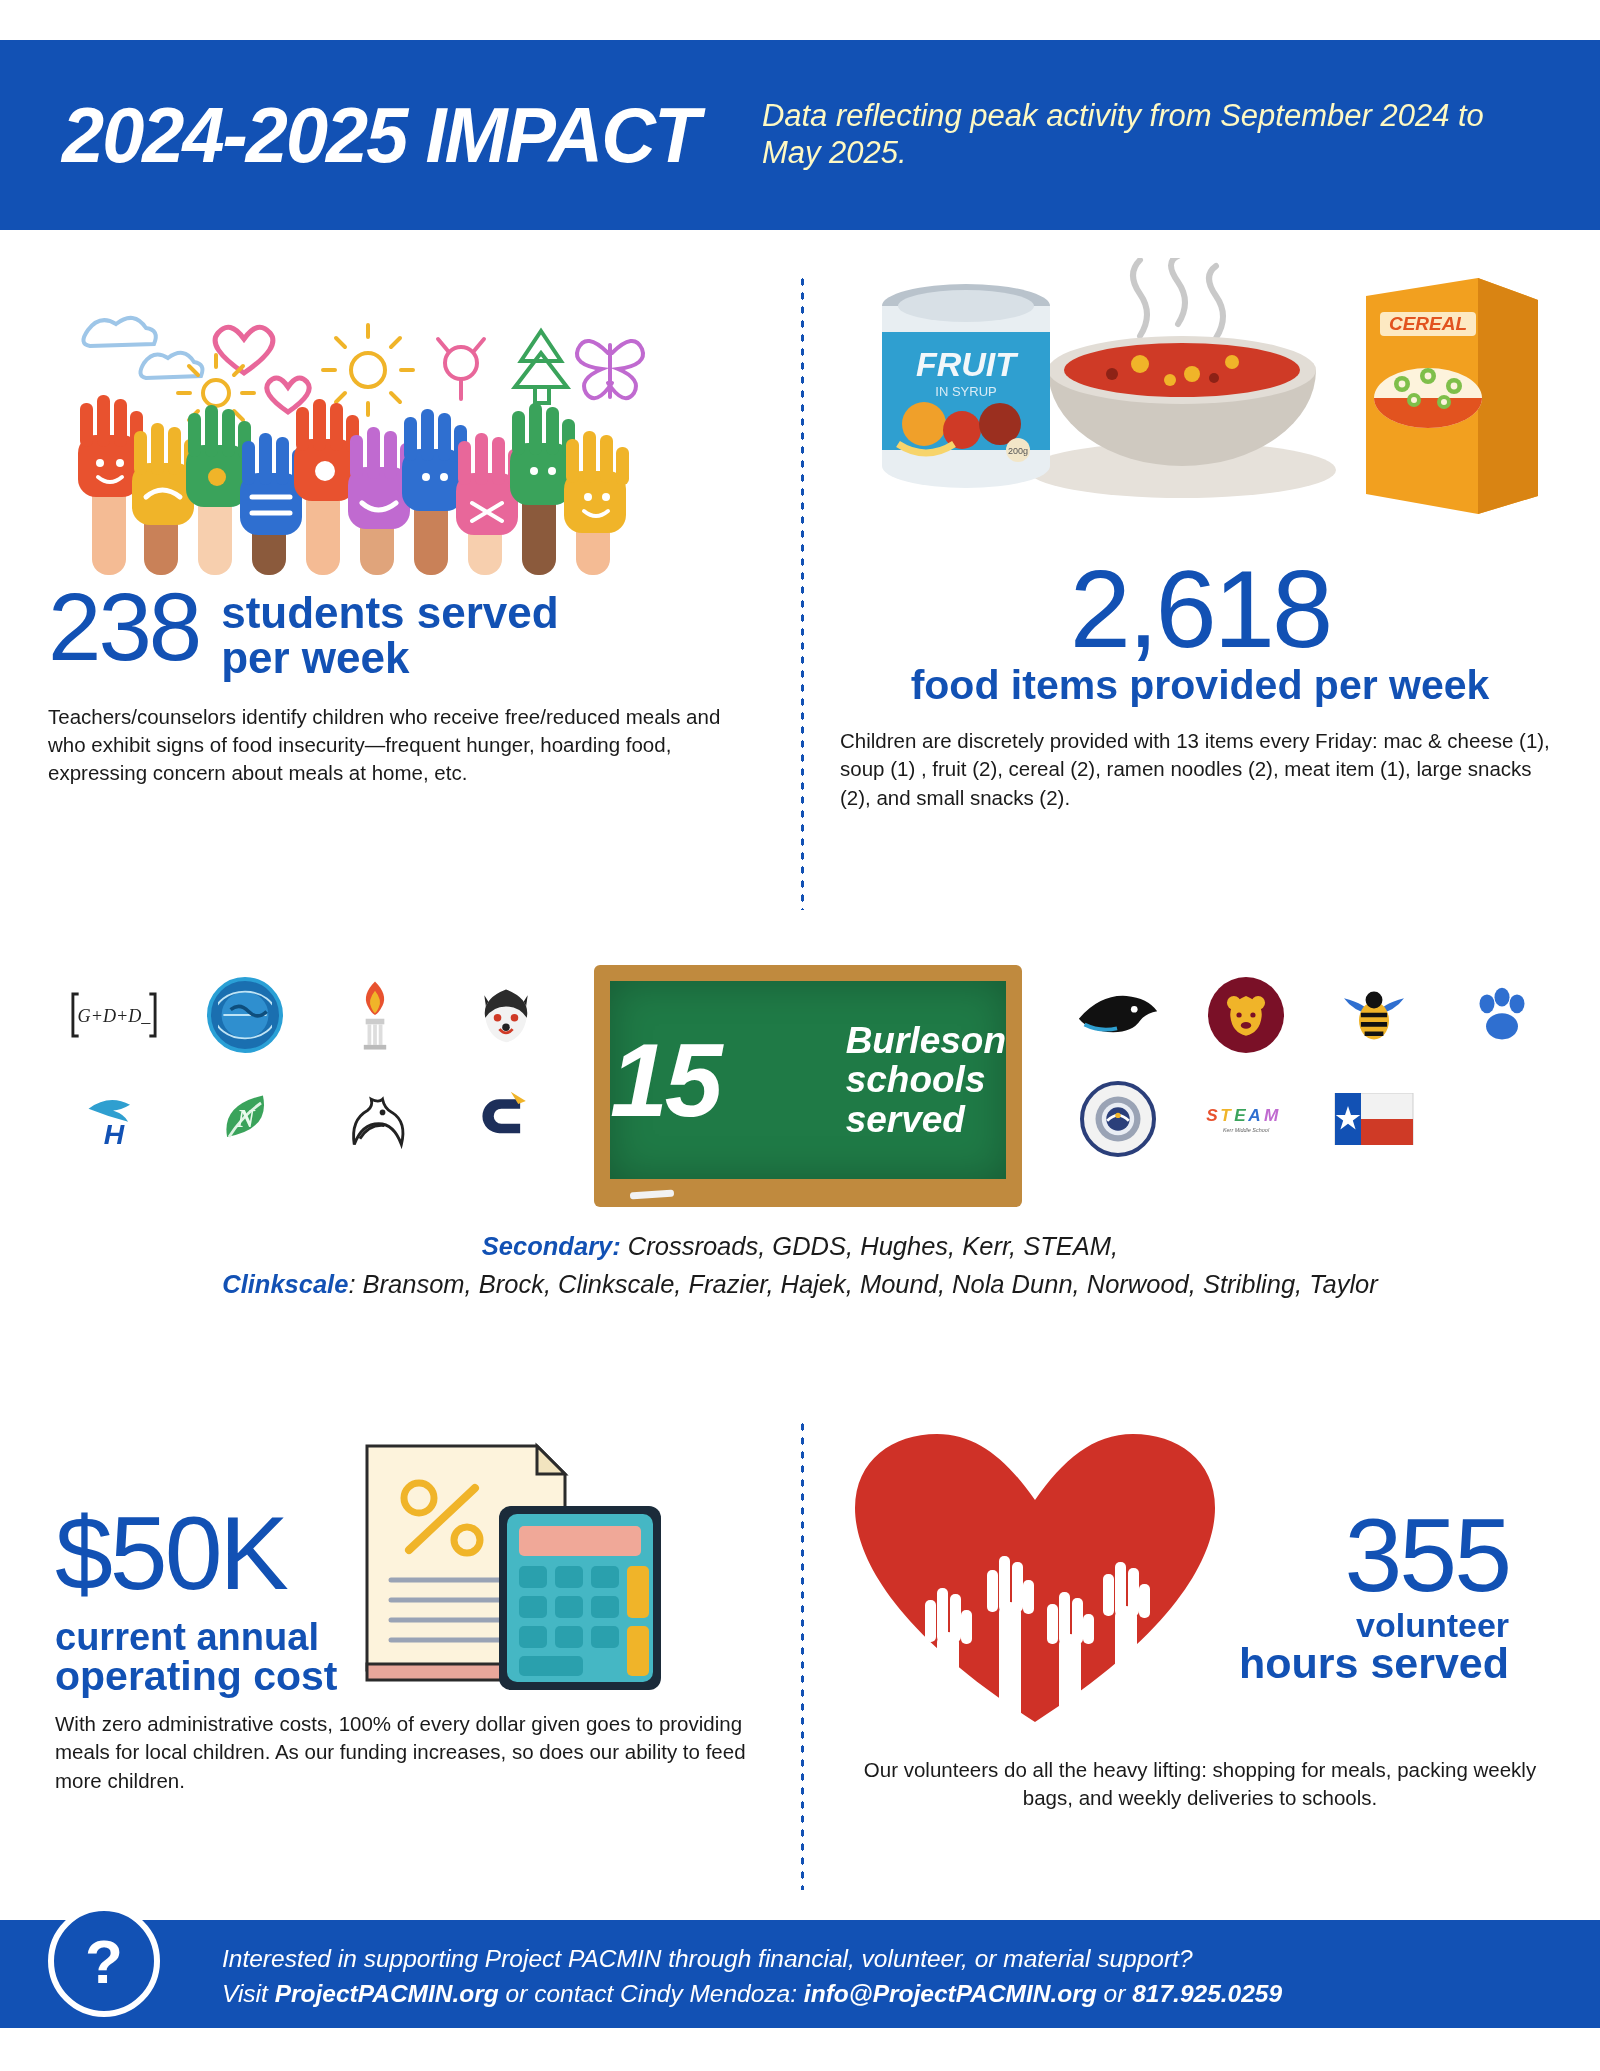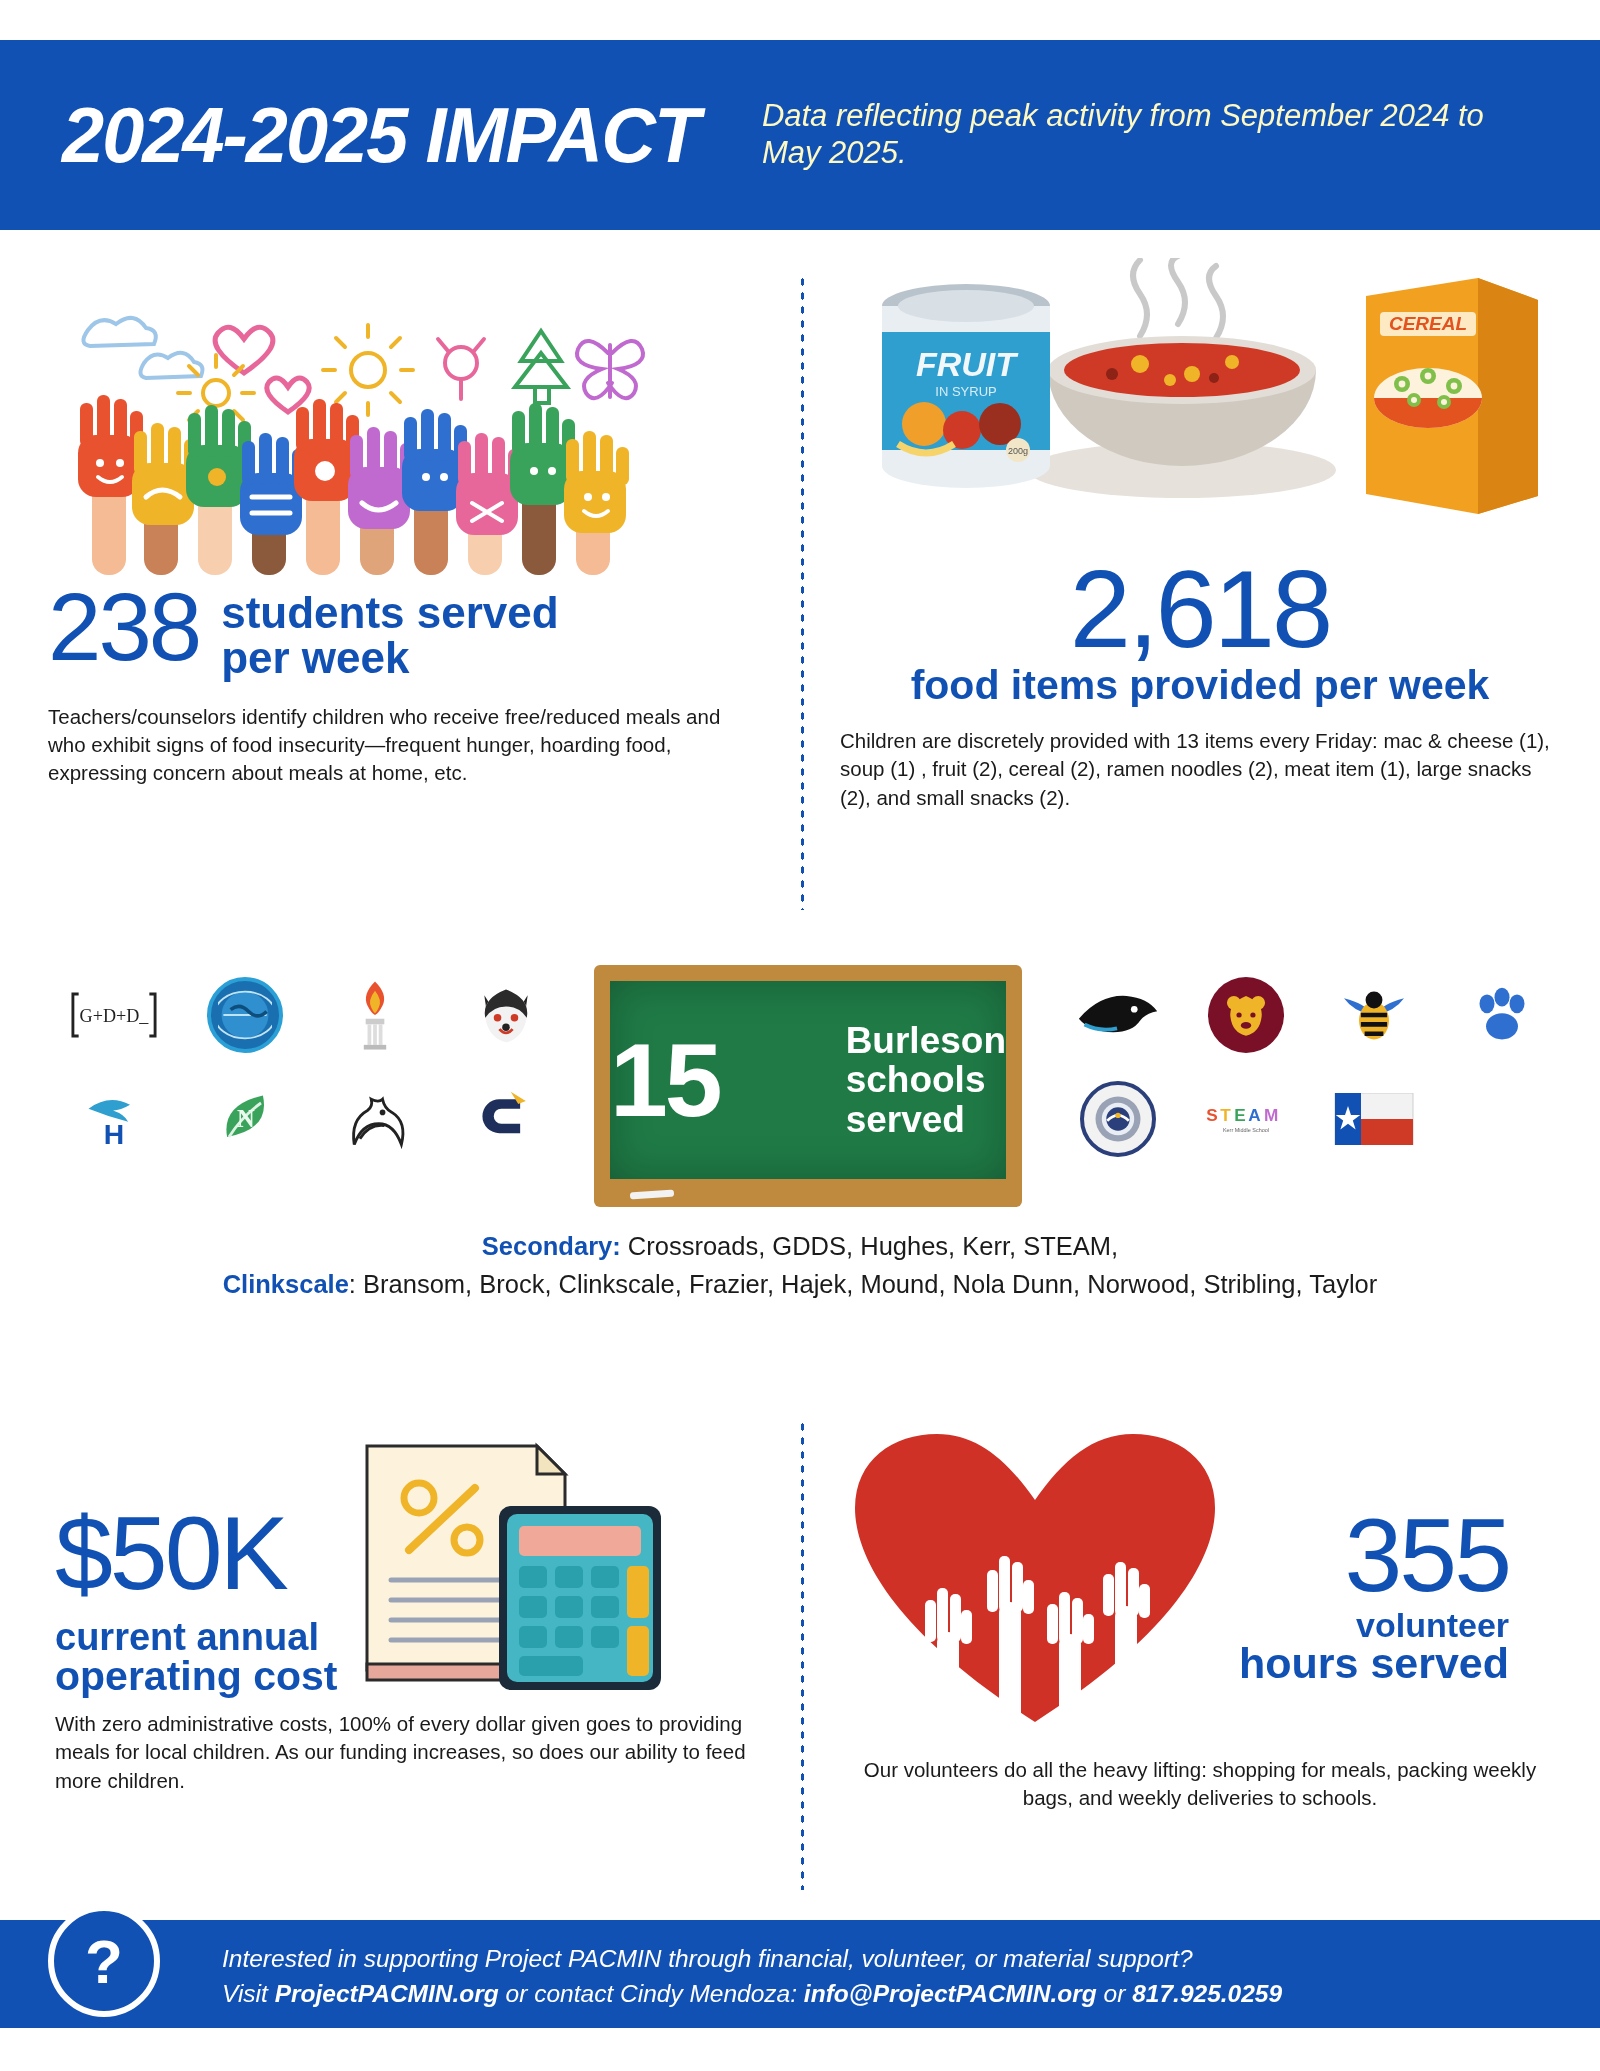--- a/index.html
+++ b/index.html
@@ -75,21 +75,21 @@
   
   .sec1-left { position: absolute; left: 48px; top: 275px; width: 735px; }
   .hands-art { position: relative; width: 700px; height: 300px; }
 
   .stat-row { display: flex; align-items: flex-start; }
 
   
   .sec1-right { position: absolute; left: 840px; top: 258px; width: 720px; }
 
   
-  .schools { position: absolute; left: 0; top: 955px; width: 1308px; height: 380px; }
+  .schools { position: absolute; left: 0; top: 955px; width: 1308px; height: 380px; font-style: italic; }
   .logo-grid-left {
     position: absolute; left: 55px; top: 15px;
     width: 510px;
     display: grid;
     grid-template-columns: repeat(4, 1fr);
     grid-auto-rows: 90px;
     gap: 14px 12px;
     align-items: center;
     justify-items: center;
   }

